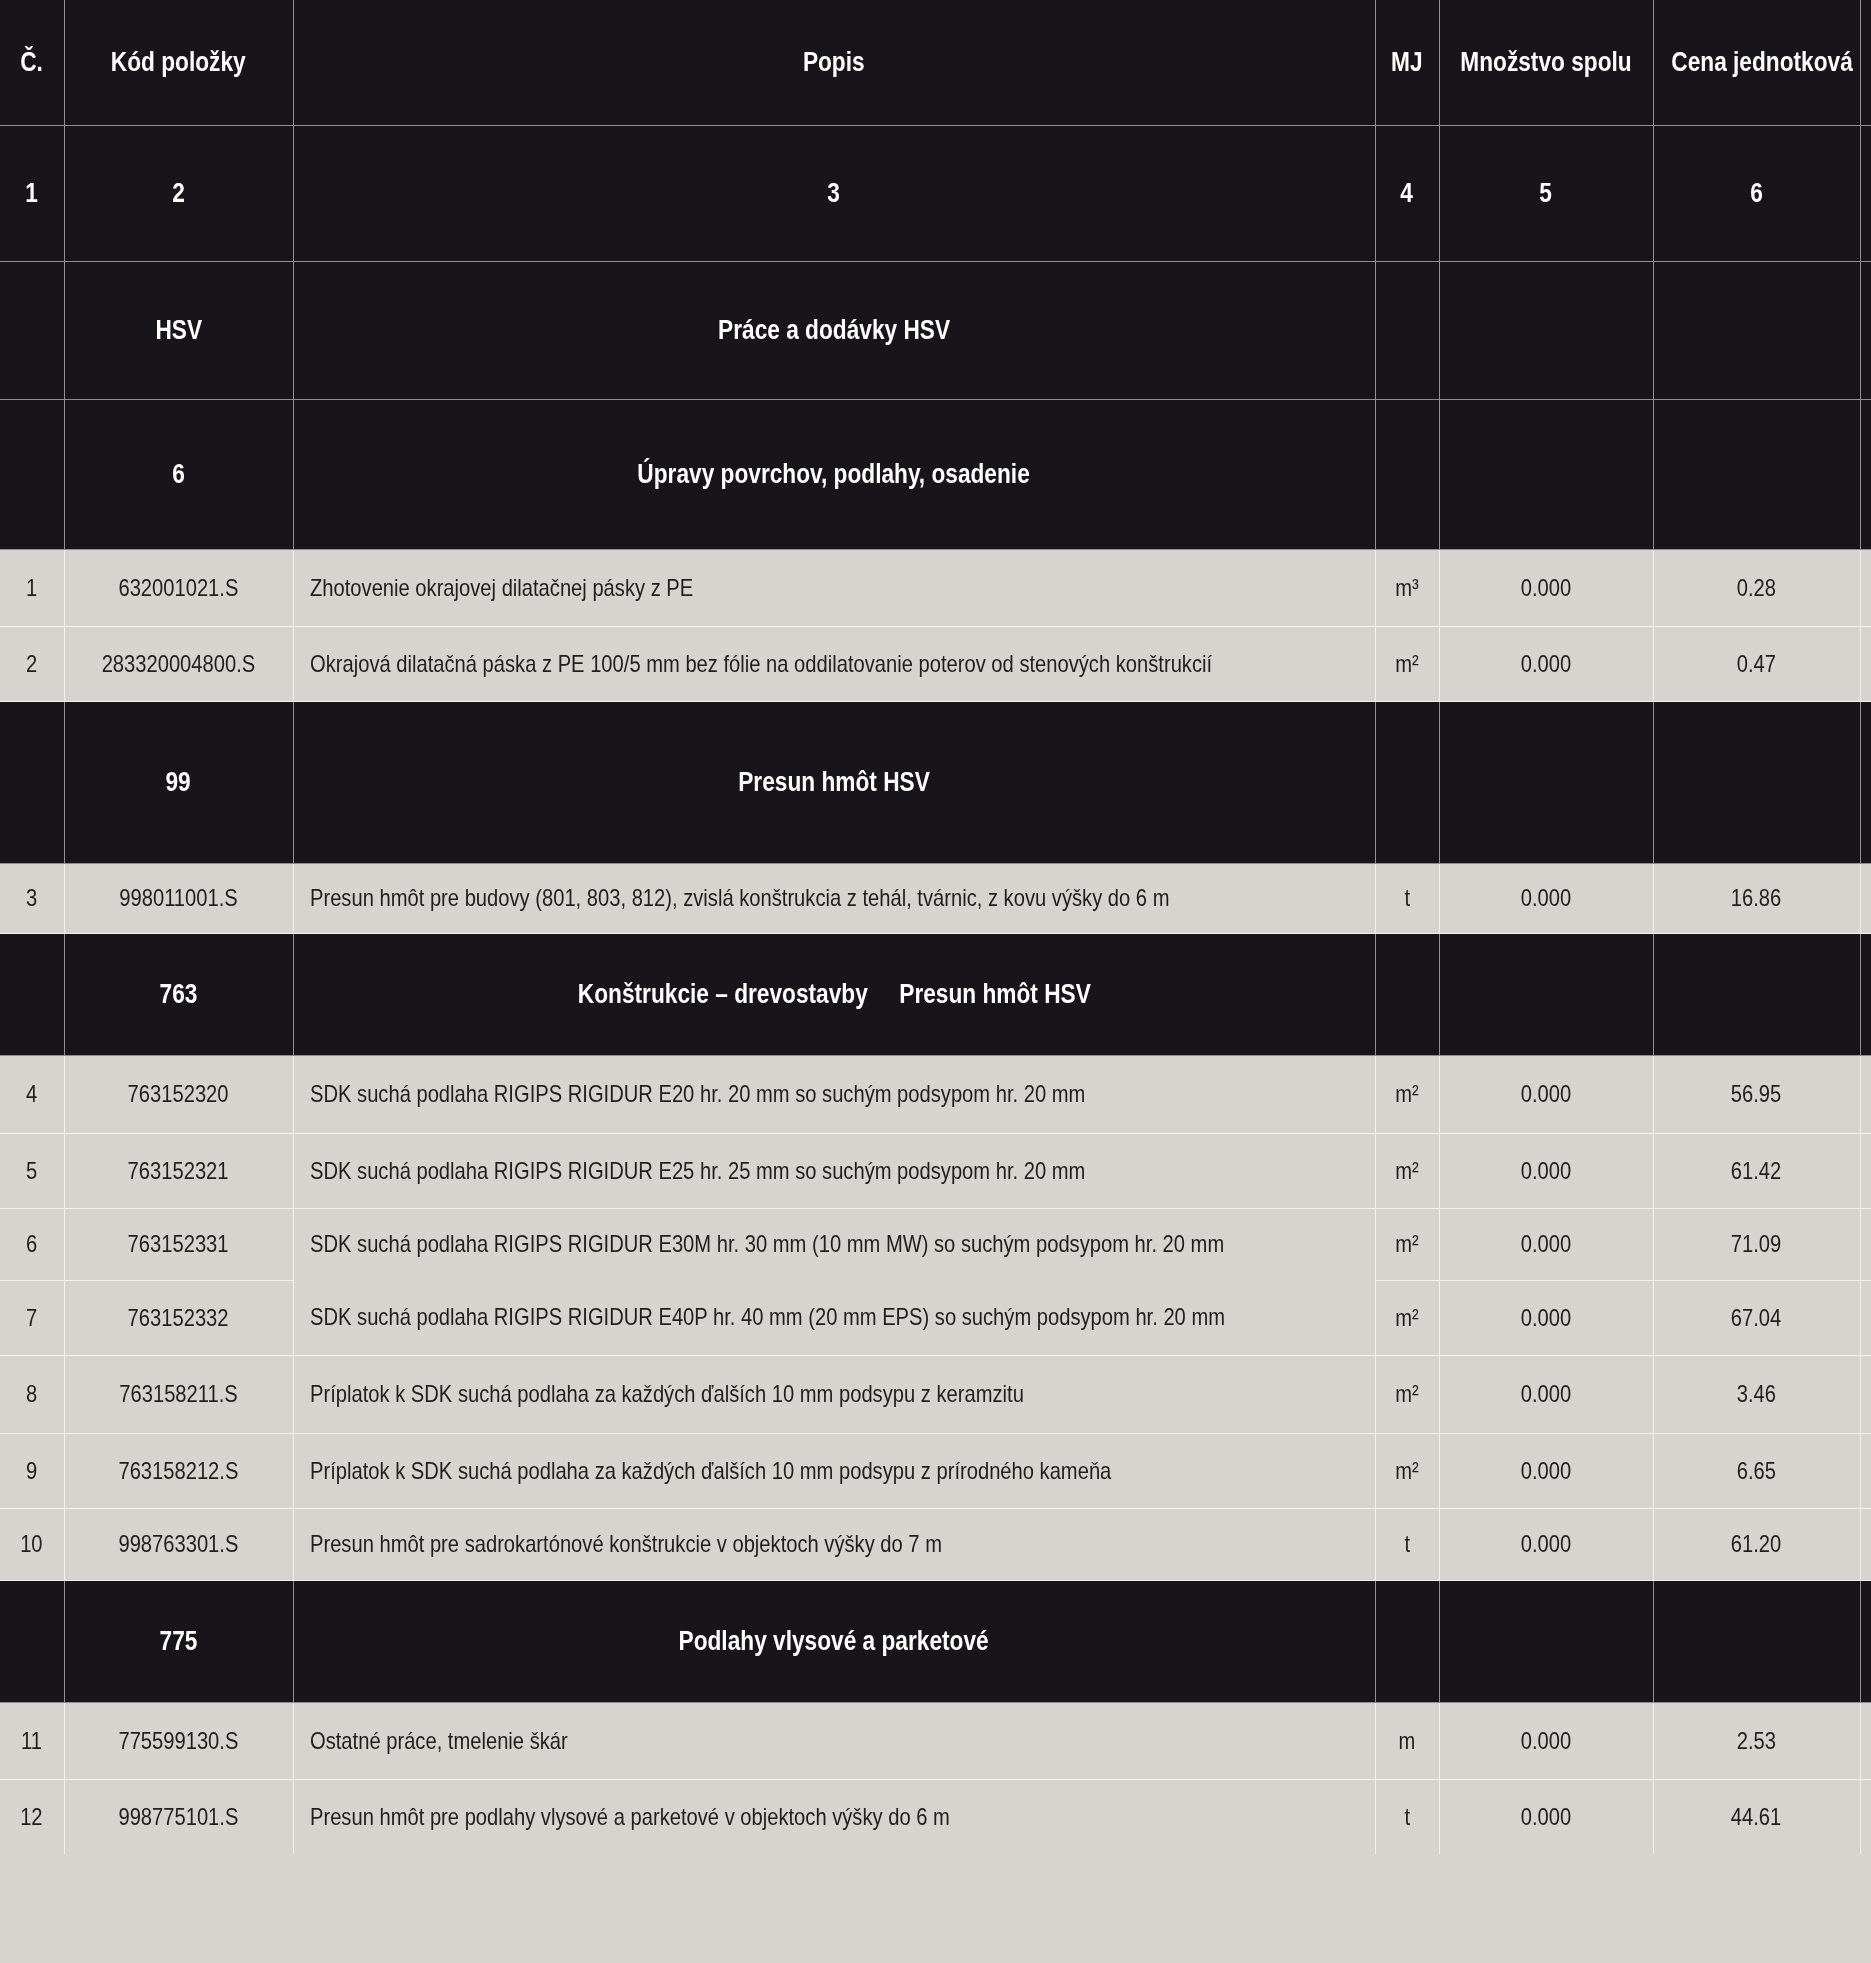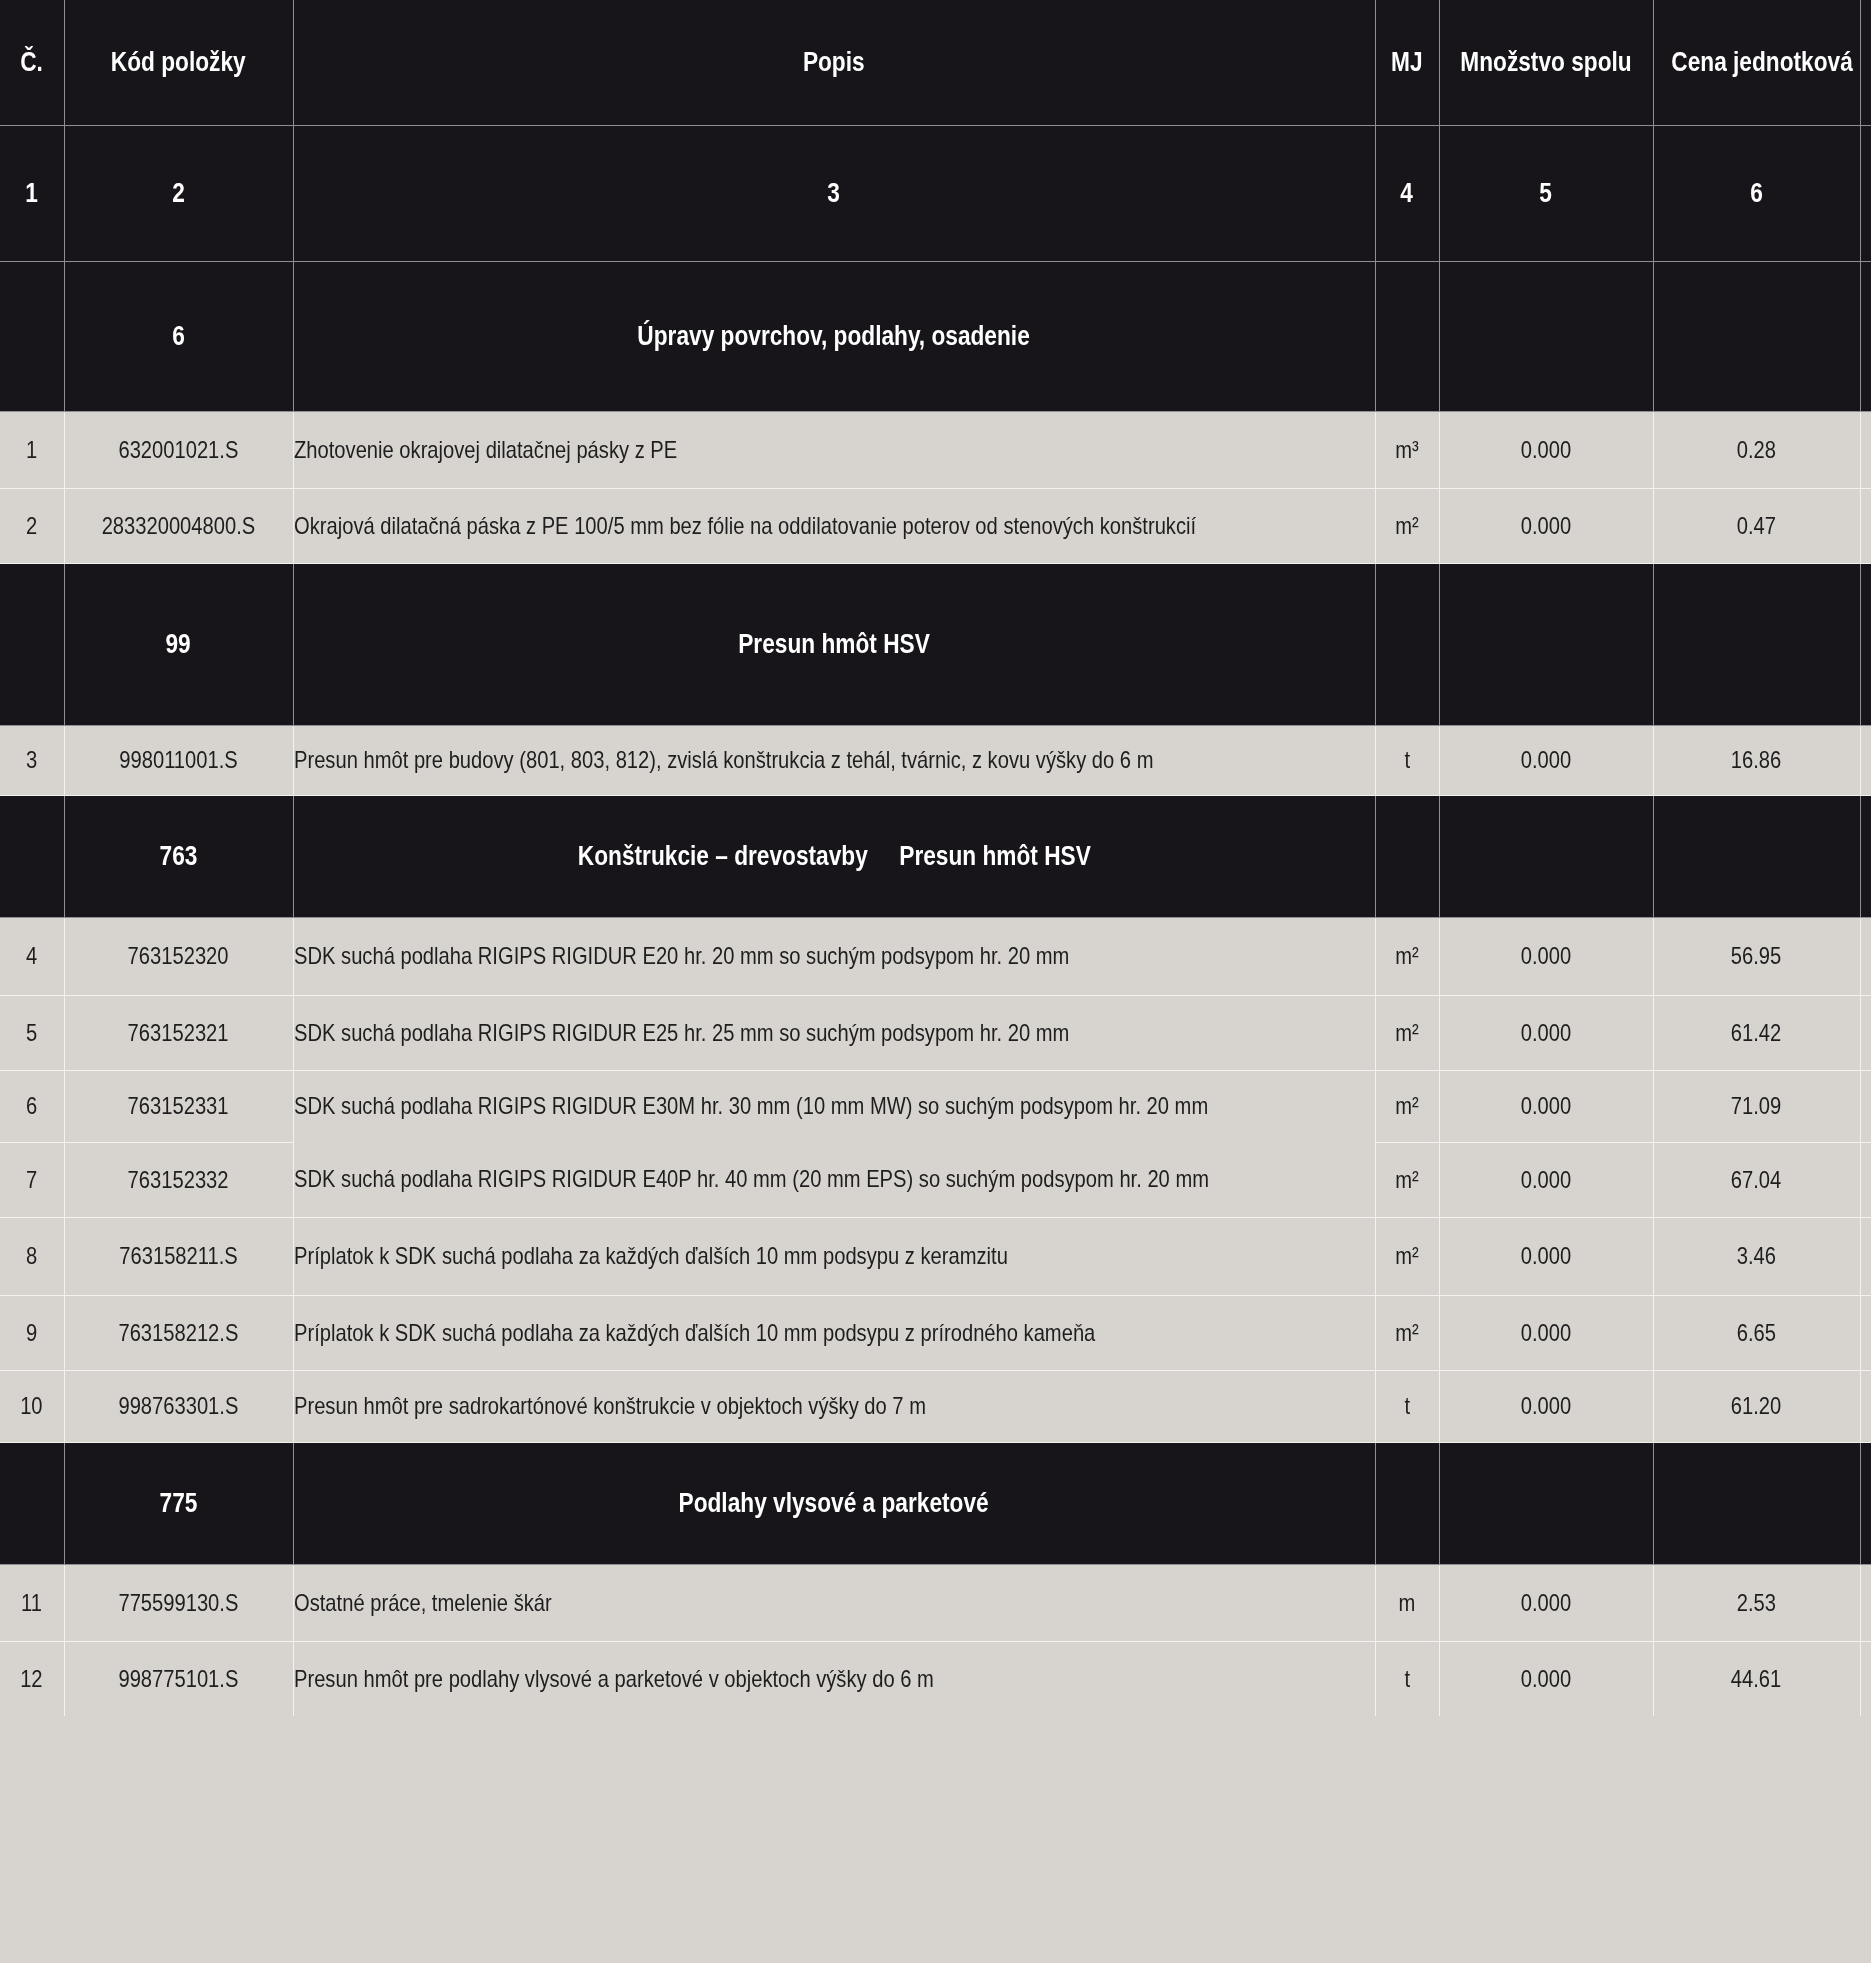--- a/index.html
+++ b/index.html
@@ -21,21 +21,21 @@
   }
   
   tr.light td {
     background:#d7d4d0; color:#1e1e1e; font-weight:400; font-size:24px;
     border-right:1.8px solid #f3f2ef; border-bottom:1.8px solid #f3f2ef;
   }
   td:last-child { border-right:none !important; }
   tr:last-child td { border-bottom:none !important; }
   td.no-b { border-bottom:none !important; }
   td.ac { text-align:center; }
-  td.al { text-align:left; }
+  td.al { text-align:left; padding-left:16px; }
   
   span.t { display:inline-block; transform:scaleX(0.84); white-space:pre; }
   span.t-l { transform-origin:0 50%; }
   span.t-c { transform-origin:50% 50%; }
 </style>
 </head>
 <body>
 
 <div class="page">
   <table class="cost">
@@ -63,20 +63,29 @@
     <tr class="dark" style="height:136px">
       <td class="ac"><span class="t t-c">1</span></td>
       <td class="ac"><span class="t t-c">2</span></td>
       <td class="ac"><span class="t t-c">3</span></td>
       <td class="ac"><span class="t t-c">4</span></td>
       <td class="ac"><span class="t t-c">5</span></td>
       <td class="ac"><span class="t t-c">6</span></td>
       <td></td>
     </tr>
 
+    <tr class="dark" style="height:138px">
+      <td></td>
+      <td class="ac"><span class="t t-c">HSV</span></td>
+      <td class="ac"><span class="t t-c">Práce a dodávky HSV</span></td>
+      <td></td>
+      <td></td>
+      <td></td>
+      <td></td>
+    </tr>
 
     <tr class="dark" style="height:150px">
       <td></td>
       <td class="ac"><span class="t t-c">6</span></td>
       <td class="ac"><span class="t t-c">Úpravy povrchov, podlahy, osadenie</span></td>
       <td></td>
       <td></td>
       <td></td>
       <td></td>
     </tr>

